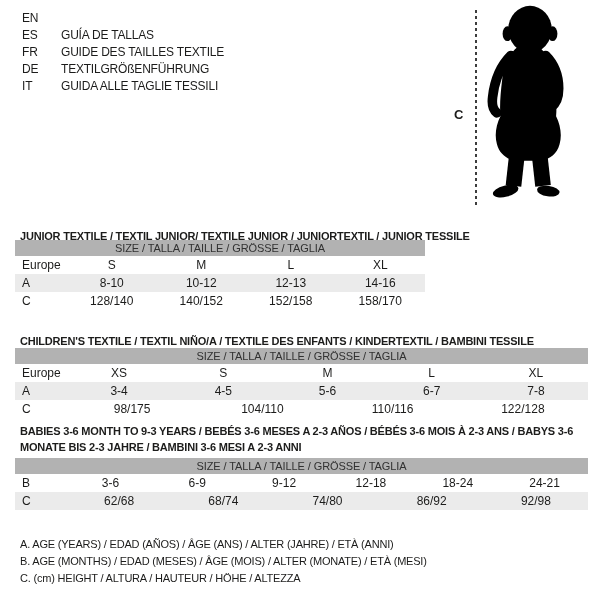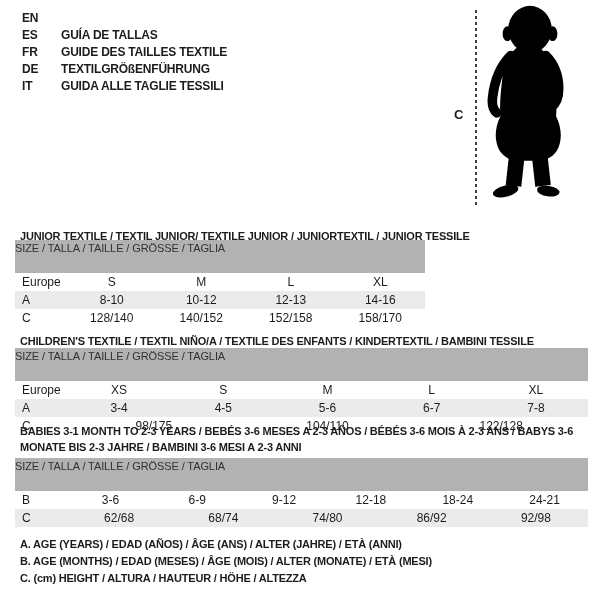--- a/index.html
+++ b/index.html
@@ -13,21 +13,21 @@
     width:600px;height:600px;position:relative;overflow:hidden;
     background:var(--page-bg);
     color:var(--txt);
     font-family:"Liberation Sans", sans-serif;
   }
   .abs{position:absolute;}
 
   
   .lang-list{left:22px;top:9px;}
   .lang-row{display:flex;height:17px;align-items:center;}
-  .lang-code,.lang-label{font-weight:bold;font-size:12px;letter-spacing:-0.2px;white-space:nowrap;}
+  .lang-code,.lang-label{font-weight:normal;font-size:12px;letter-spacing:-0.2px;white-space:nowrap;}
   .lang-code{width:39px;}
 
   
   #measure-line{
     left:475px;top:10px;width:2px;height:197px;
     background:repeating-linear-gradient(to bottom,#3d3d3d 0 3px,transparent 3px 6px);
   }
   #measure-label{left:454px;top:107px;font-weight:bold;font-size:13px;}
   #baby-figure{left:486px;top:5px;width:88px;height:207px;}
 
@@ -40,32 +40,32 @@
   #sec2-title{left:20px;top:334px;width:578px;white-space:nowrap;}
   #sec3-title{left:20px;top:424px;width:558px;}
 
   
   .size-table{position:absolute;}
   #table-junior{left:15px;top:240px;width:410px;}
   #table-children{left:15px;top:348px;width:573px;}
   #table-babies{left:15px;top:458px;width:573px;}
 
   .t-header{
-    height:33px;line-height:16px;background:var(--tbl-header-bg);
+    height:16px;line-height:16px;background:var(--tbl-header-bg);
     color:#313131;font-size:11px;box-sizing:border-box;
-    letter-spacing:-0.1px;white-space:nowrap;
+    letter-spacing:-0.1px;white-space:nowrap;text-align:center;
   }
   .t-row{display:flex;height:18px;line-height:18px;font-size:12px;}
   .t-row.alt{background:var(--row-alt-bg);}
   .t-label{width:52px;padding-left:7px;box-sizing:border-box;}
   .t-cell{flex:1;text-align:center;}
 
   
   #legend{left:20px;top:536px;}
-  .legend-line{font-weight:bold;font-size:11px;letter-spacing:-0.2px;line-height:17px;white-space:nowrap;}
+  .legend-line{font-weight:normal;font-size:11px;letter-spacing:-0.2px;line-height:17px;white-space:nowrap;}
 </style>
 </head>
 <body>
 
 <div class="abs lang-list">
   <div class="lang-row">
     <span class="lang-code">EN</span>
   </div>
   <div class="lang-row">
     <span class="lang-code">ES</span>
@@ -154,25 +154,26 @@
       <div class="t-cell">3-4</div>
       <div class="t-cell">4-5</div>
       <div class="t-cell">5-6</div>
       <div class="t-cell">6-7</div>
       <div class="t-cell">7-8</div>
     </div>
     <div class="t-row">
       <div class="t-label">C</div>
       <div class="t-cell">98/175</div>
       <div class="t-cell">104/110</div>
+      <div class="t-cell">110/116</div>
       <div class="t-cell">122/128</div>
     </div>
   </div>
 
-<div class="section-title" id="sec3-title">BABIES 3-1 MONTH TO 2-3 YEARS / BEBÉS 3-6 MESES A 2-3 AÑOS / BÉBÉS 3-6 MOIS À 2-3 ANS / BABYS 3-6 MONATE BIS 2-3 JAHRE / BAMBINI 3-6 MESI A 2-3 ANNI</div>
+<div class="section-title" id="sec3-title">BABIES 3-6 MONTH TO 9-3 YEARS / BEBÉS 3-6 MESES A 2-3 AÑOS / BÉBÉS 3-6 MOIS À 2-3 ANS / BABYS 3-6 MONATE BIS 2-3 JAHRE / BAMBINI 3-6 MESI A 2-3 ANNI</div>
 <div class="size-table" id="table-babies">
     <div class="t-header">SIZE / TALLA / TAILLE / GRÖSSE / TAGLIA</div>
     <div class="t-row">
       <div class="t-label">B</div>
       <div class="t-cell">3-6</div>
       <div class="t-cell">6-9</div>
       <div class="t-cell">9-12</div>
       <div class="t-cell">12-18</div>
       <div class="t-cell">18-24</div>
       <div class="t-cell">24-21</div>

